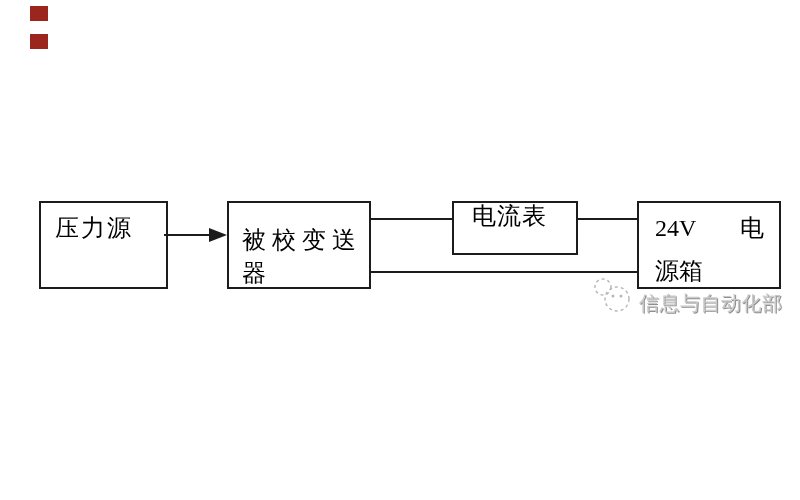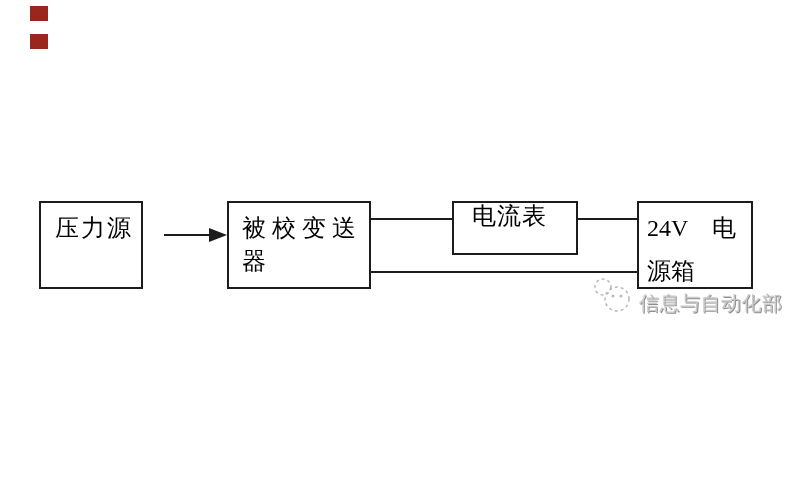--- a/index.html
+++ b/index.html
@@ -24,26 +24,26 @@
   
   .dbox{
     position:absolute;
     box-sizing:border-box;
     border:2px solid var(--line,#1c1c1c);
     background:#ffffff;
     color:var(--text,#000000);
     font-size:24px;
     line-height:26px;
   }
-  .box-pressure{left:39px;top:201px;width:104px;height:88px;padding:12px 0 0 14px;letter-spacing:2px;}
+  .box-pressure{left:39px;top:201px;width:129px;height:88px;padding:12px 0 0 14px;letter-spacing:2px;}
   .box-transmitter{left:227px;top:201px;width:144px;height:88px;padding:12px 0 0 13px;}
-  .box-transmitter .l1{letter-spacing:6px;}
+  .box-transmitter .l1{letter-spacing:6px;margin-top:12px;}
   .box-transmitter .l2{margin-top:7px;letter-spacing:0;}
   .box-ammeter{left:452px;top:201px;width:126px;height:54px;display:flex;align-items:flex-start;padding-left:18px;letter-spacing:1px;}
-  .box-power{left:637px;top:201px;width:116px;height:88px;padding:12px 15px 0 8px;}
+  .box-power{left:637px;top:201px;width:144px;height:88px;padding:12px 15px 0 16px;}
   .box-power .l1{display:flex;justify-content:space-between;}
   .box-power .l2{margin-top:17px;}
 
   
   .hline{
     position:absolute;height:2px;
     background:var(--line,#1c1c1c);
   }
   .arrow-shaft{left:164px;top:234px;width:46px;}
   .conn-top-a{left:371px;top:218px;width:81px;}

